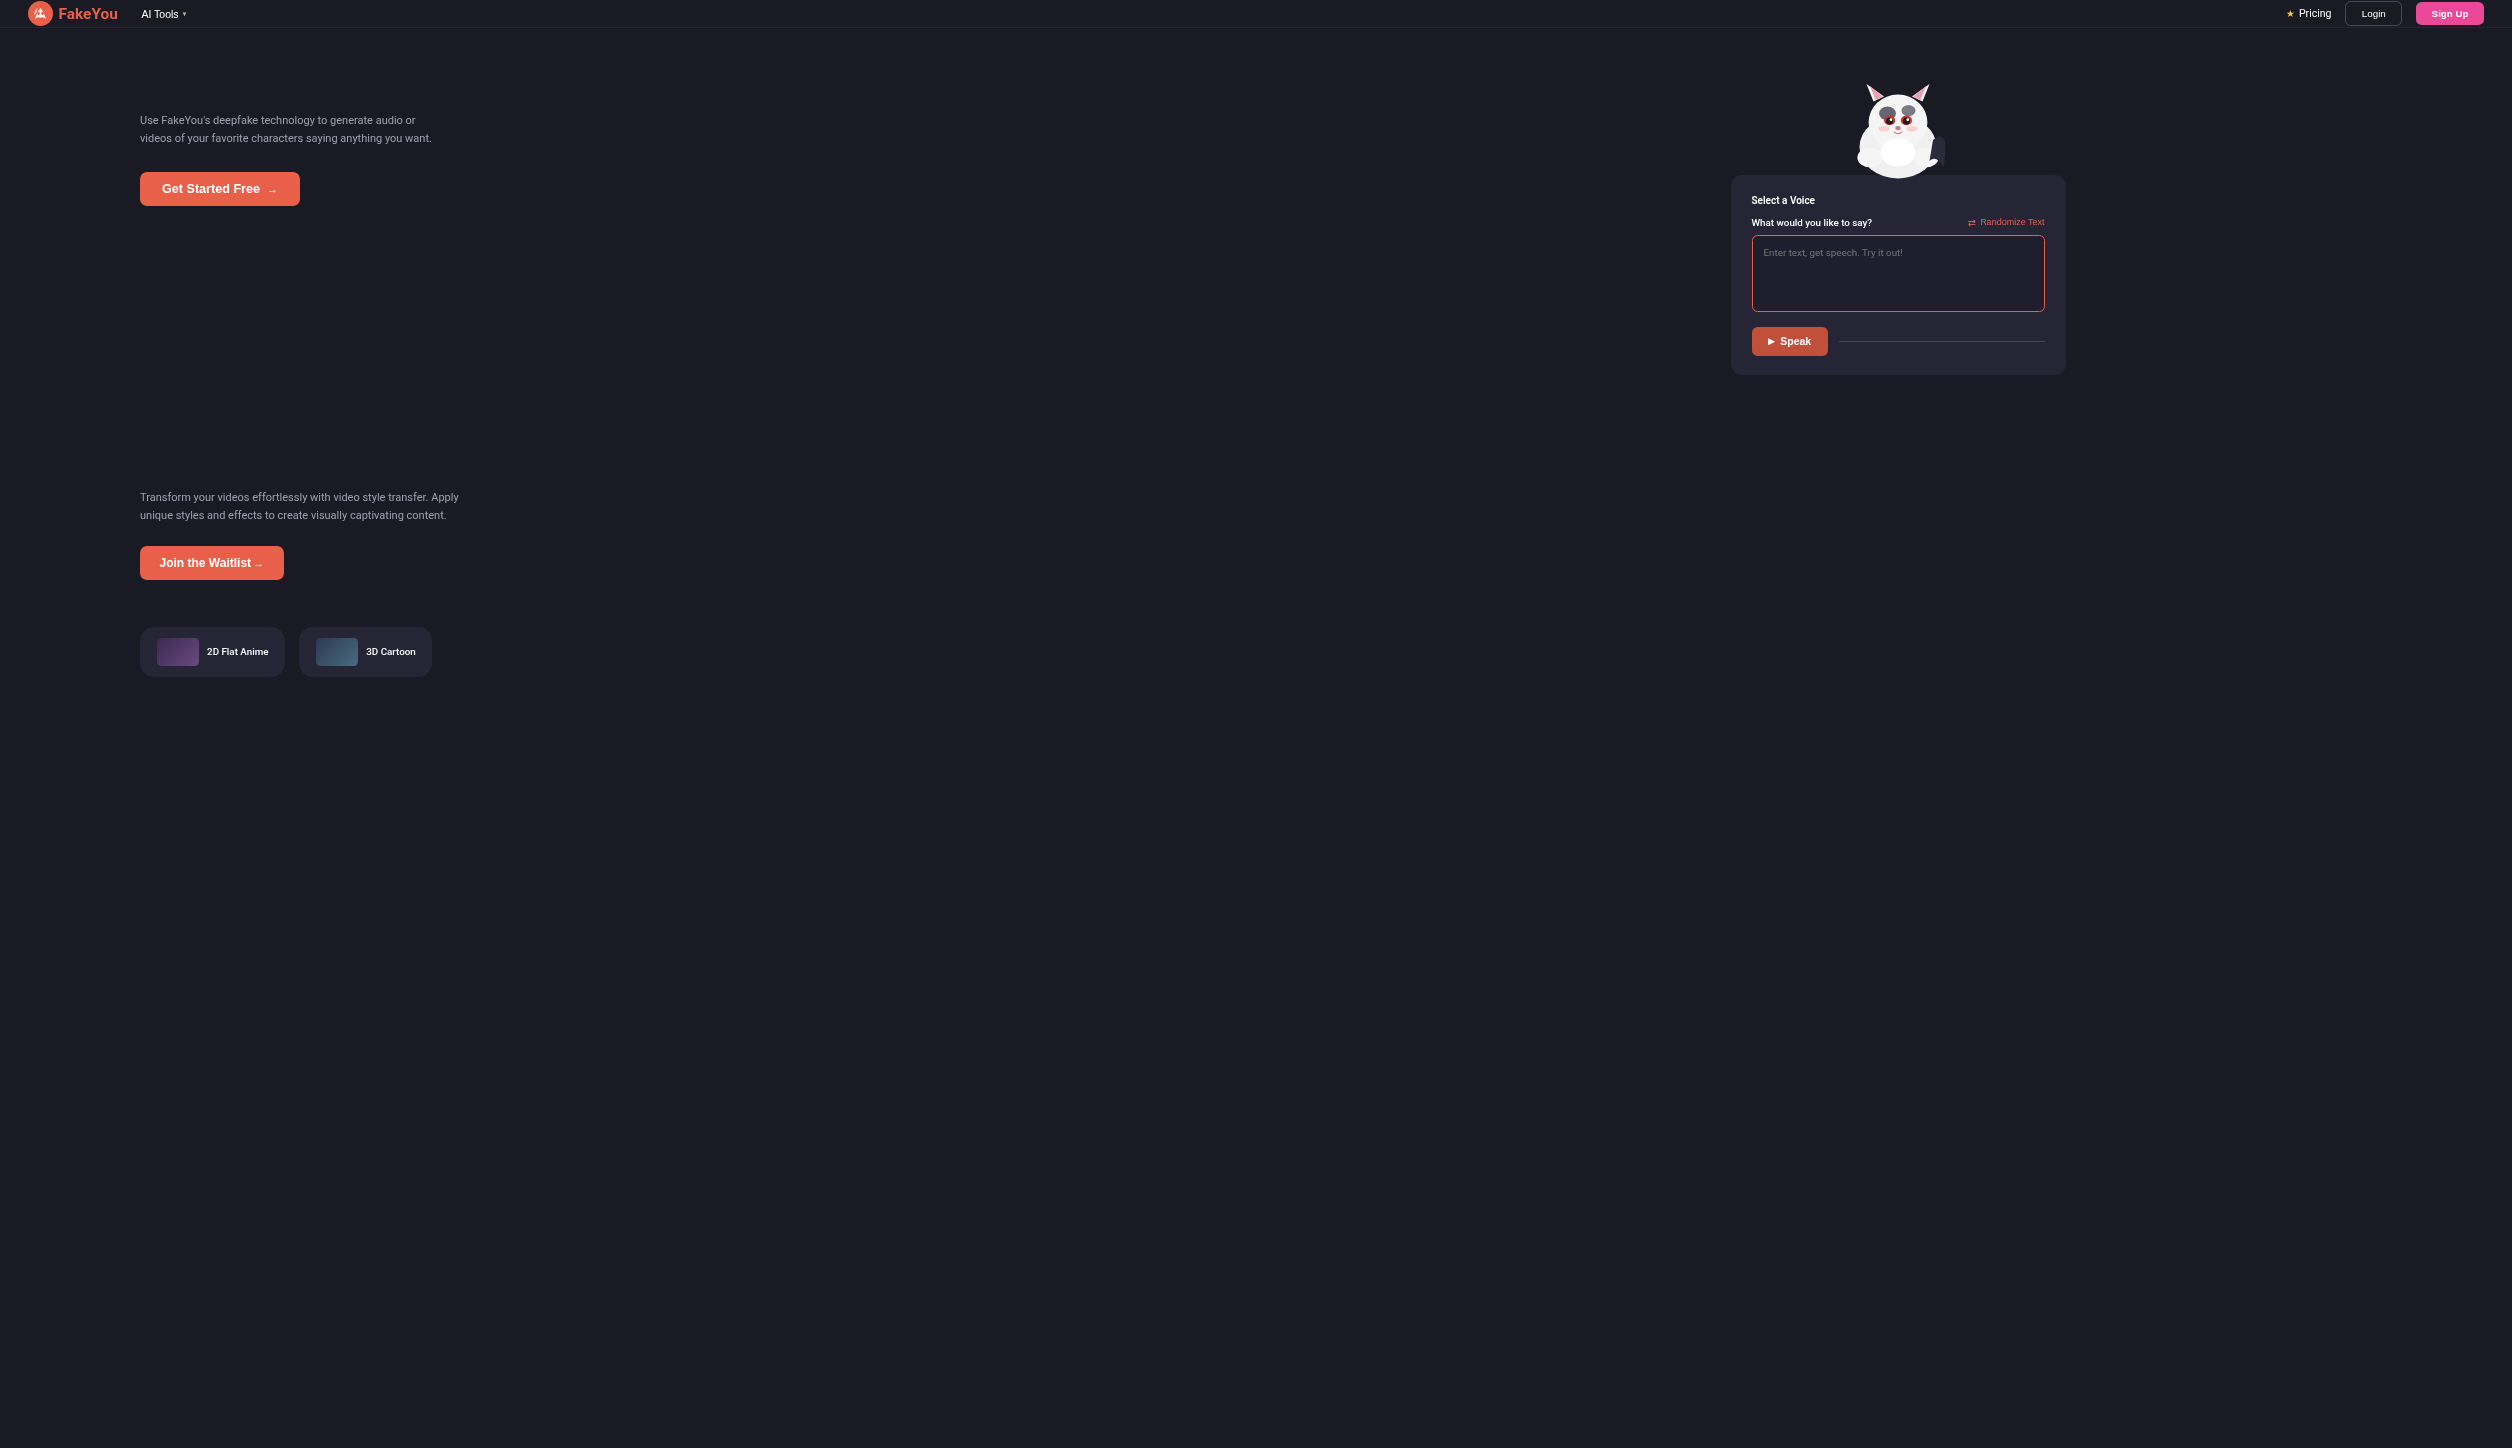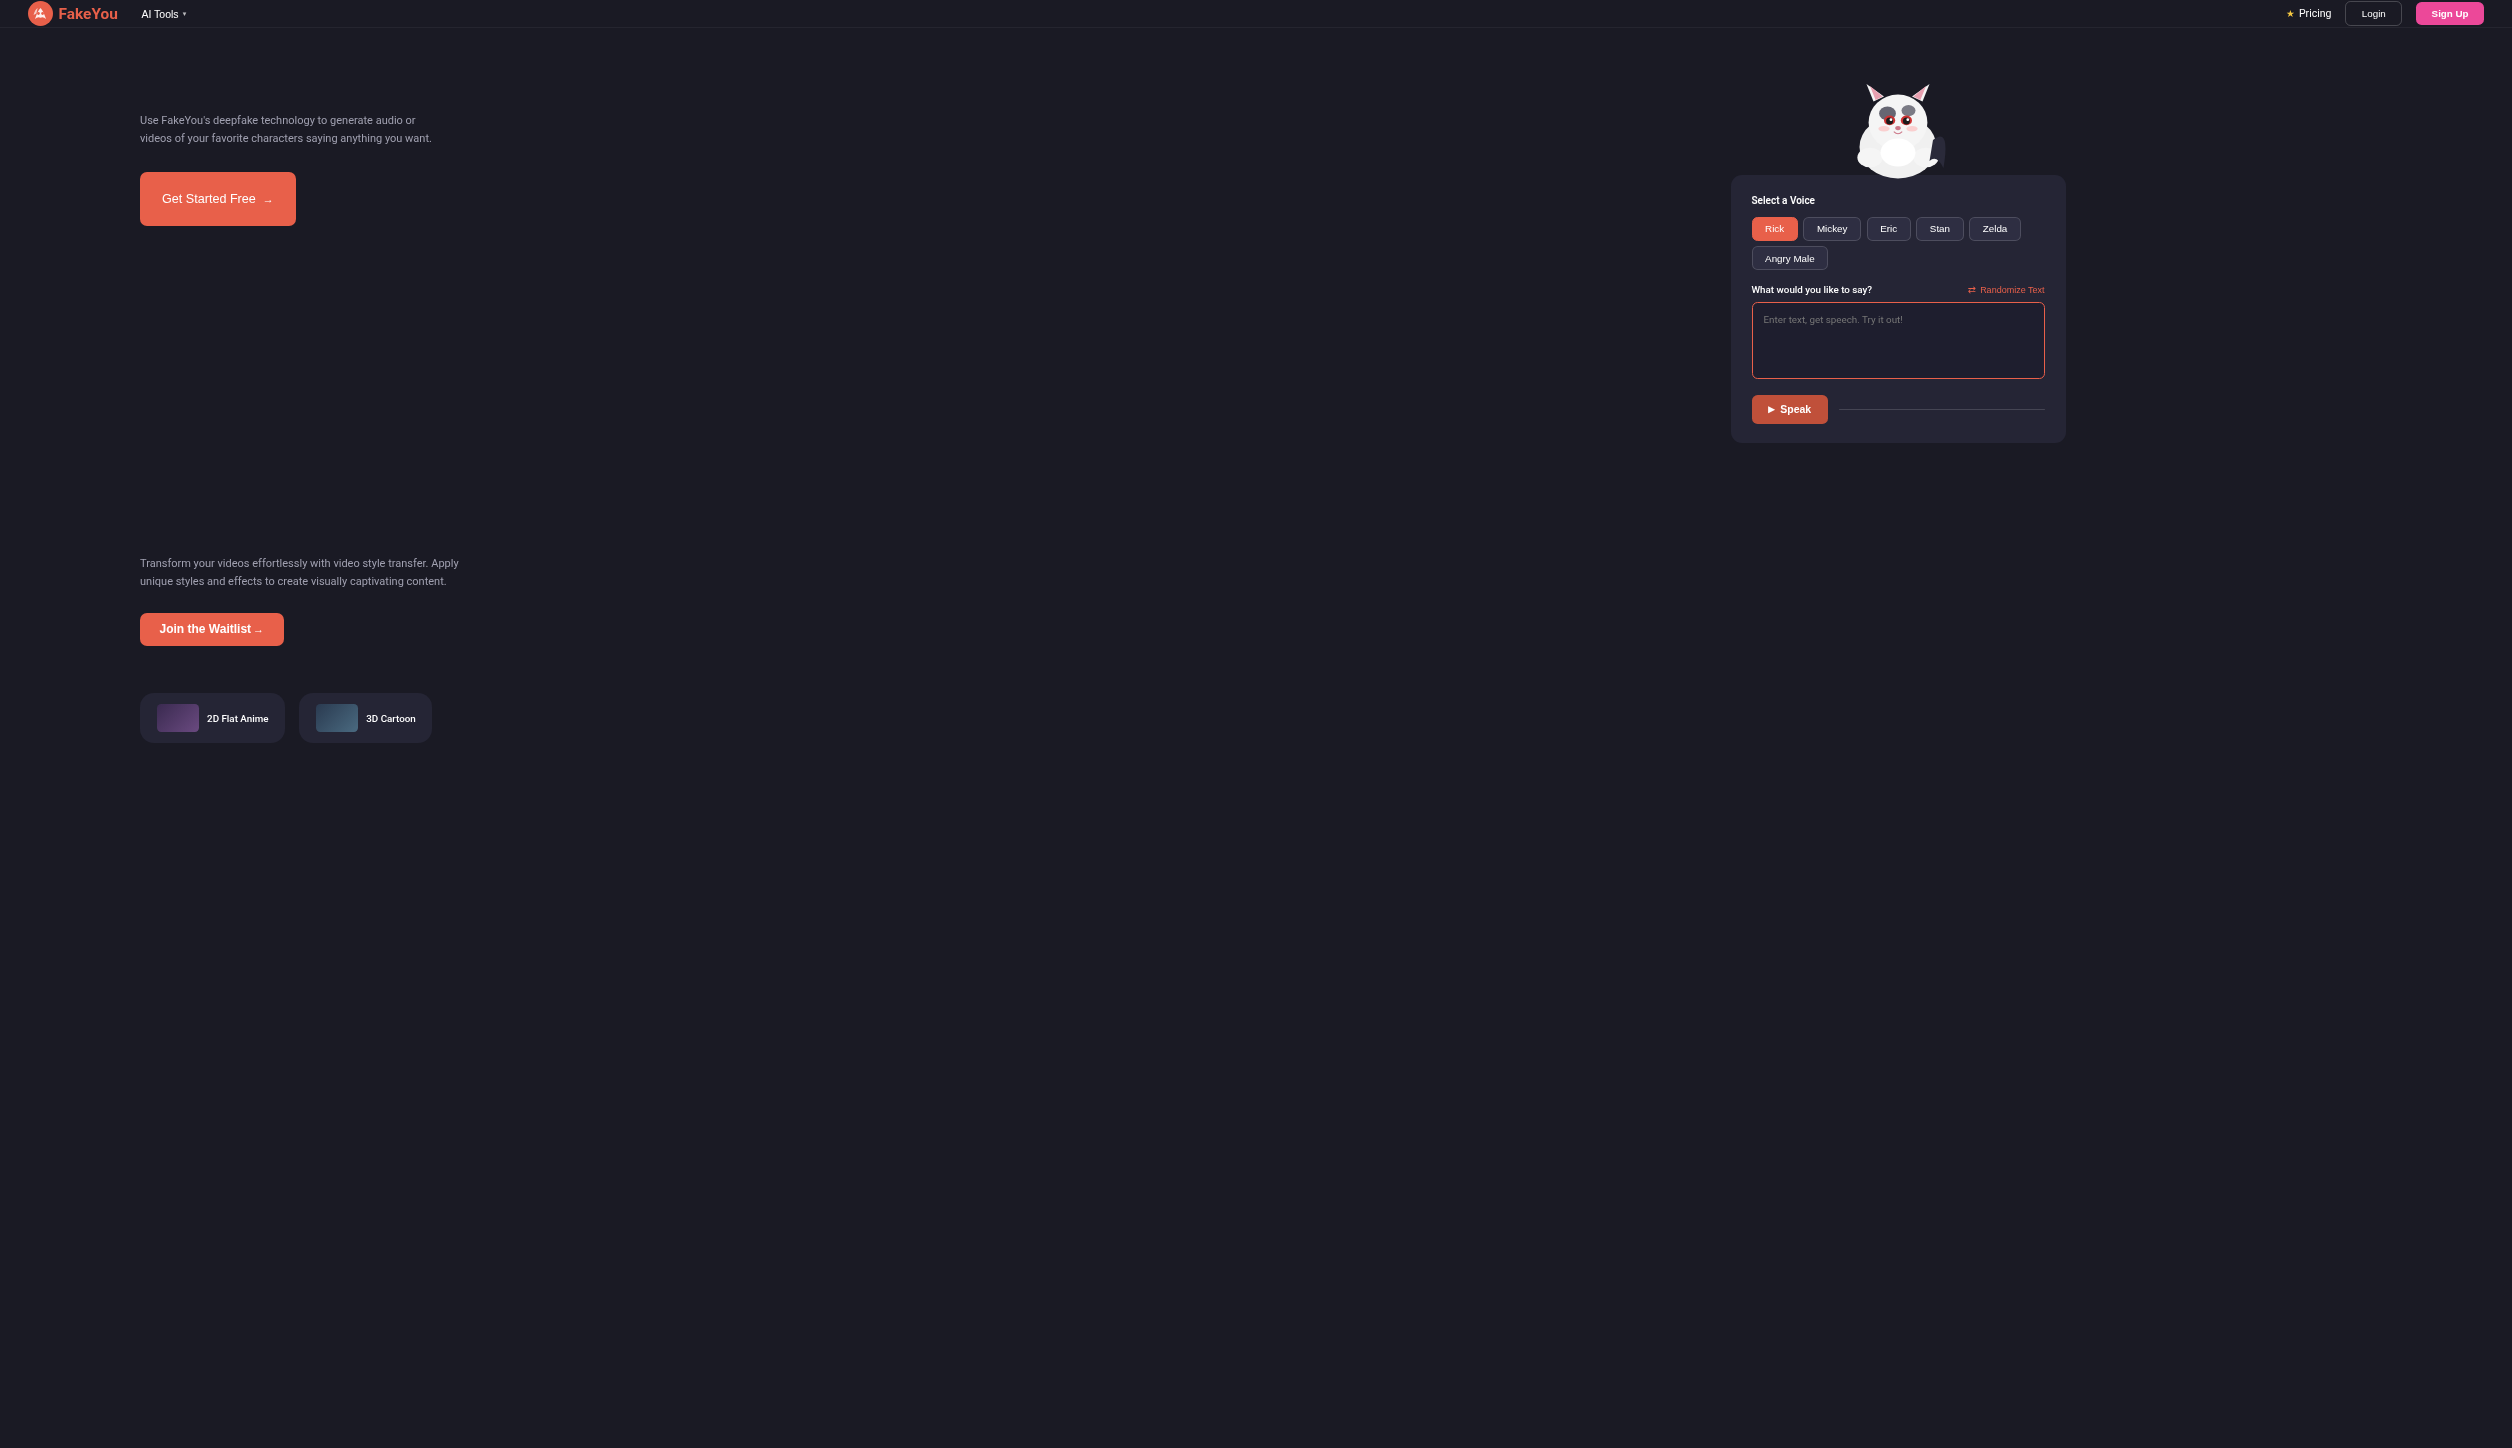--- a/index.html
+++ b/index.html
@@ -147,24 +147,24 @@
       max-width: 307px;
     }
 
     .get-started-btn {
       display: inline-flex;
       align-items: center;
       gap: 7px;
       background: #e8604a;
       border: none;
       color: #ffffff;
-      padding: 20px 22px;
+      padding: 10px 22px;
       border-radius: 7px;
       font-size: 12.6px;
-      font-weight: 400;
+      font-weight: 700;
       cursor: pointer;
     }
 
     .arrow-icon {
       font-size: 11px;
     }
 
     
     .hero-right {
       flex: 0 0 50%;
@@ -444,28 +444,20 @@
         <ellipse cx="140" cy="125" rx="18" ry="14" fill="#f5f5f5"></ellipse>
 
         <path d="M150 100 Q175 80 165 140 Q155 120 145 130" fill="#2a2a3a"></path>
 
         <ellipse cx="100" cy="118" rx="25" ry="20" fill="white"></ellipse>
       </svg>
     </div>
 
     <div class="voice-card">
       <p class="voice-card-title">Select a Voice</p>
-      <div class="voice-options">
-        <button class="voice-btn active">Rick</button>
-        <button class="voice-btn">Mickey</button>
-        <button class="voice-btn">Eric</button>
-        <button class="voice-btn">Stan</button>
-        <button class="voice-btn">Zelda</button>
-        <button class="voice-btn">Angry Male</button>
-      </div>
       <div class="what-say-header">
         <span class="what-say-label">What would you like to say?</span>
         <button class="randomize-btn">
           <span class="randomize-icon">⇄</span>
           <span>Randomize Text</span>
         </button>
       </div>
       <textarea class="text-input" placeholder="Enter text, get speech. Try it out!" style=""></textarea>
       <div class="speak-row">
         <button class="speak-btn">

